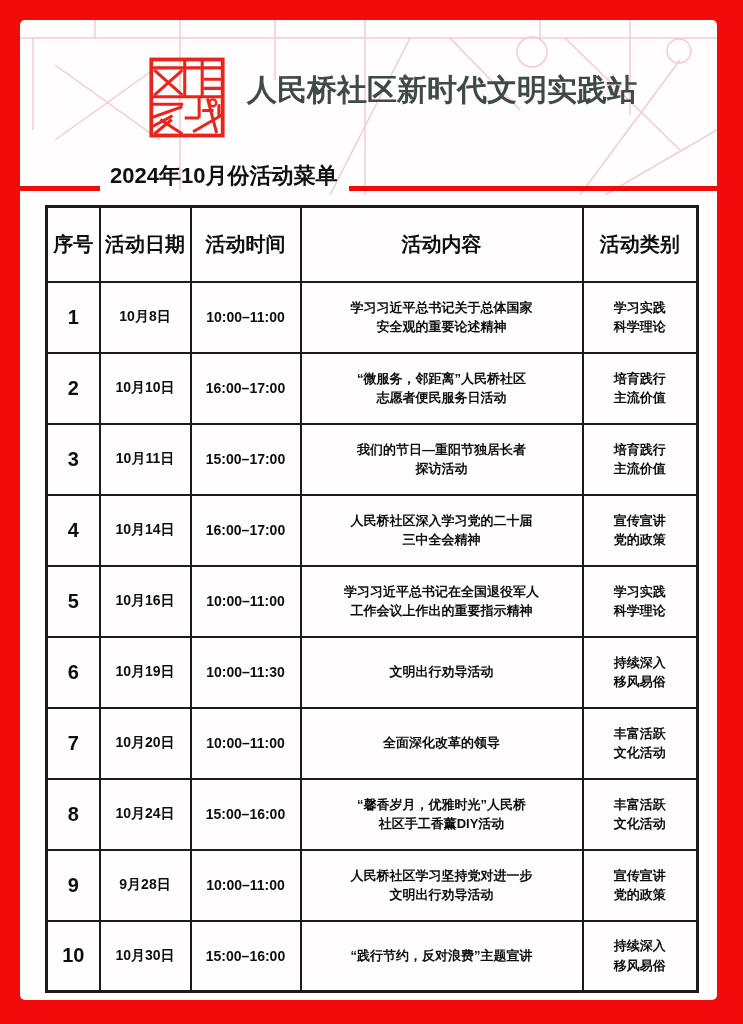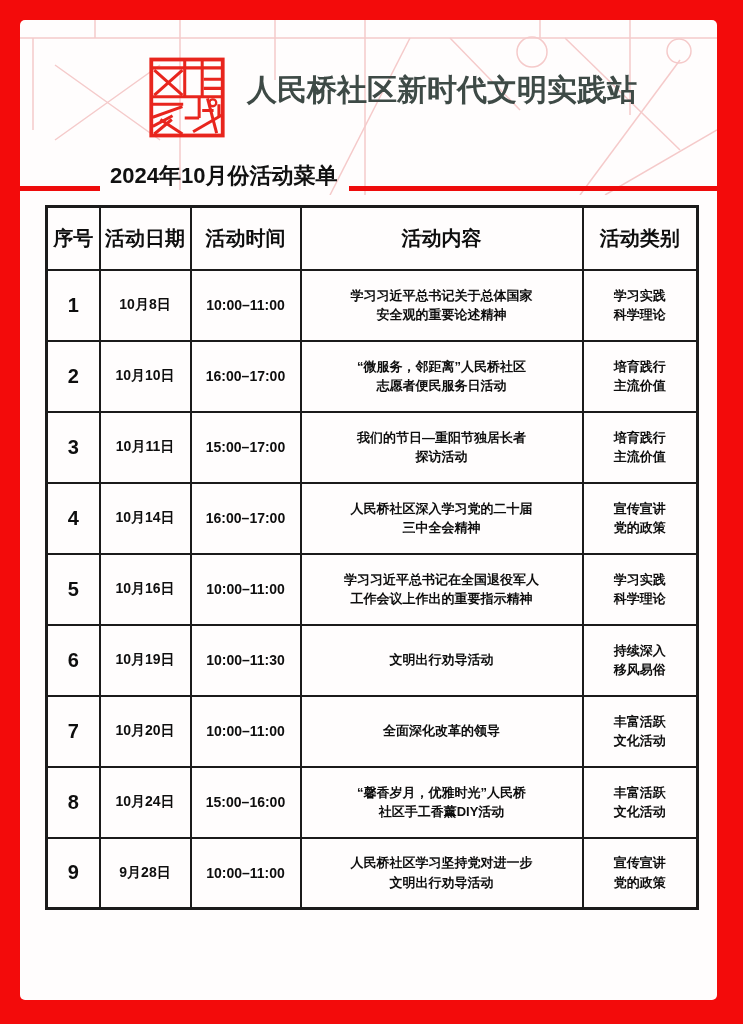--- a/index.html
+++ b/index.html
@@ -18,21 +18,21 @@
   .menu-title-row{position:absolute;left:0;top:143px;width:697px;height:28px;
     display:flex;align-items:flex-end;}
   .rule{height:5px;background:#ee0b0b;}
   .rule.left{width:80px;margin-right:10px;}
   .rule.right{flex:1;margin-left:12px;}
   .menu-title{margin:0;font-size:22px;font-weight:700;color:#111;white-space:nowrap;}
   table.activity{position:absolute;left:25px;top:185px;width:651px;
     border-collapse:collapse;table-layout:fixed;border:3px solid #1b1b1b;}
   .activity th,.activity td{border:2px solid #1b1b1b;text-align:center;
     vertical-align:middle;color:#0e0e0e;padding:2px 4px;box-sizing:border-box;}
-  .activity thead tr{height:63px;padding-left:32px;}
+  .activity thead tr{height:75px;padding-left:32px;}
   .activity tbody tr{height:71px;}
   .activity th{font-size:20px;font-weight:700;}
   col.c-no{width:53px;}col.c-date{width:91px;}col.c-time{width:110px;}
   col.c-content{width:282px;}col.c-cat{width:115px;}
   .cell-no{font-size:20px;font-weight:700;}
   .cell-date,.cell-time{font-size:14px;font-weight:700;white-space:nowrap;}
   .cell-content,.cell-category{font-size:13px;font-weight:700;
     white-space:pre-line;line-height:1.5;}
 </style>
 </head>
@@ -196,17 +196,25 @@
   <tr>
     <td class="cell-no">9</td>
     <td class="cell-date">9月28日</td>
     <td class="cell-time">10:00–11:00</td>
     <td class="cell-content">人民桥社区学习坚持党对进一步
 文明出行劝导活动</td>
     <td class="cell-category">宣传宣讲
 党的政策</td>
   </tr>
 
+  <tr>
+    <td class="cell-no">10</td>
+    <td class="cell-date">10月30日</td>
+    <td class="cell-time">15:00–16:00</td>
+    <td class="cell-content">“践行节约，反对浪费”主题宣讲</td>
+    <td class="cell-category">持续深入
+移风易俗</td>
+  </tr>
 </tbody>
     </table>
 
   </div>
 </div>
 
 </body></html>

